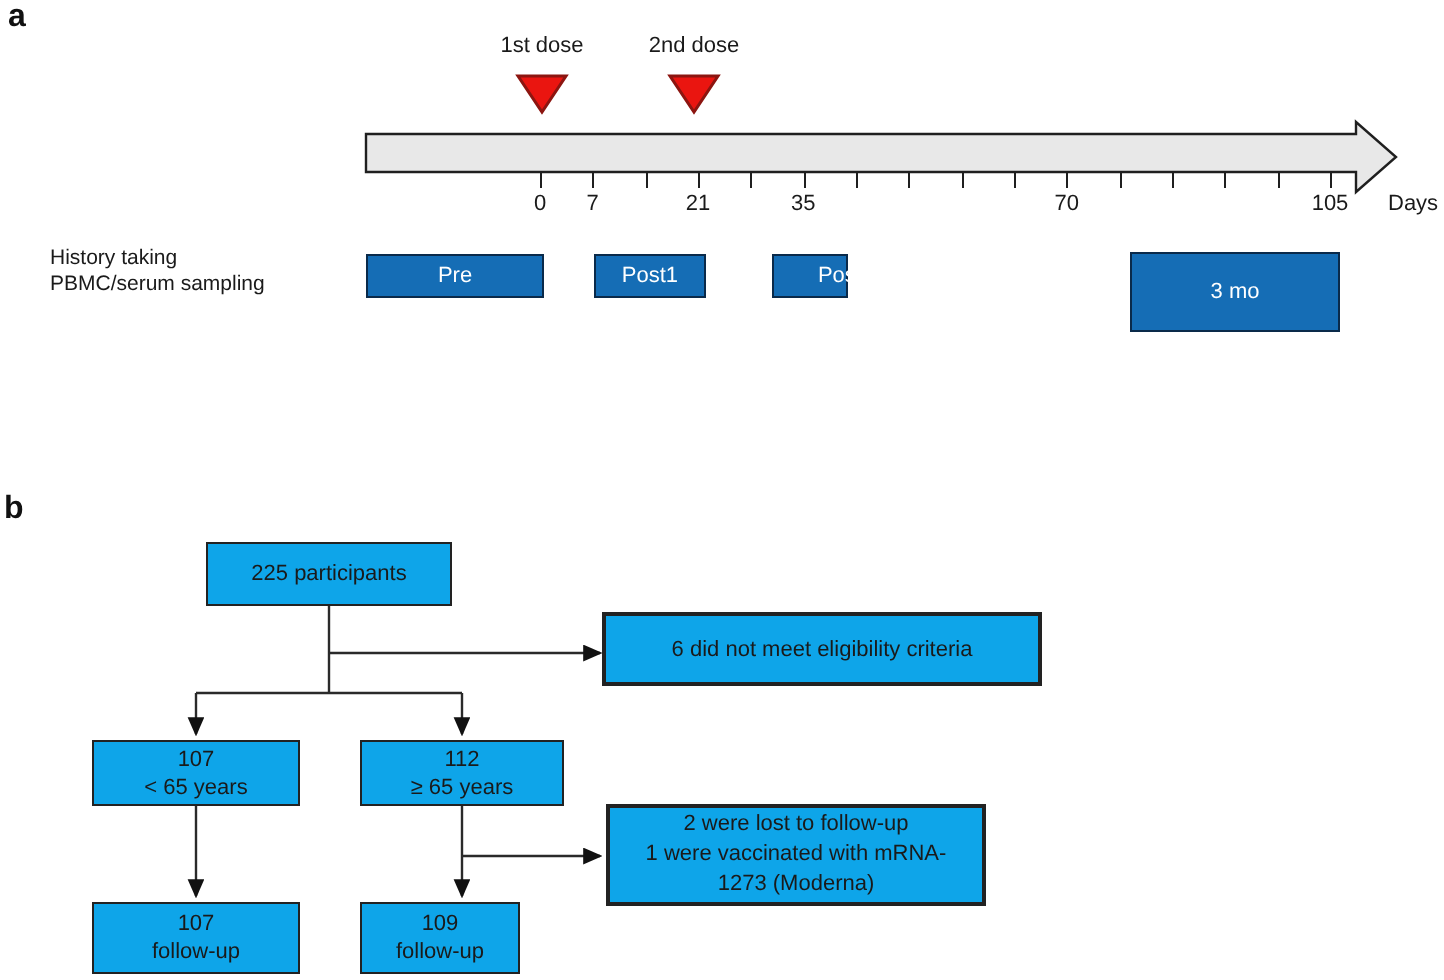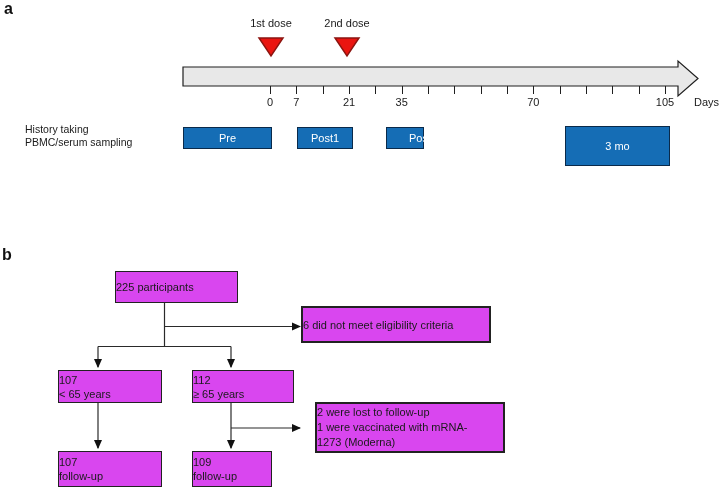--- a/index.html
+++ b/index.html
@@ -15,24 +15,24 @@
   .day-label{position:absolute;top:96px;font-size:11px;transform:translateX(-50%);}
   .days-unit{font-size:11px;}
   .row-labels{font-size:10.5px;line-height:13px;white-space:nowrap;}
   .bluebox{
     position:absolute;height:22px;box-sizing:border-box;
     border:1.5px solid #0a2a4a;display:flex;align-items:center;justify-content:center;
     color:#ffffff;font-size:11px;
   }
   
   .fbox{
-    position:absolute;box-sizing:border-box;background:#d946ef;
+    position:absolute;box-sizing:border-box;background:#0ea5e9;
     border:1.5px solid #222;display:flex;flex-direction:column;
-    align-items:flex-start;justify-content:center;text-align:center;
-    font-size:11px;line-height:14px;margin-left:12px;
+    align-items:center;justify-content:center;text-align:center;
+    font-size:11px;line-height:14px;
   }
   .fbox.thick{border-width:2px;}
   svg.overlay{position:absolute;left:0;top:0;pointer-events:none;}
 </style>
 </head>
 <body>
 
 <div class="abs panel-label" style="left:4px;top:0px;">a</div>
 
 <div class="abs dose-label" style="left:271px;top:17px;">1st dose</div>
@@ -112,21 +112,21 @@
     <line x1="98" y1="403" x2="98" y2="448" marker-end="url(#arrow)"></line>
     <line x1="231" y1="403" x2="231" y2="448" marker-end="url(#arrow)"></line>
     <line x1="231" y1="428" x2="300" y2="428" marker-end="url(#arrow)"></line>
   </g>
 </svg>
 
 <div class="fbox" style="left:103px;top:271px;width:123px;height:32px;">
   <span>225 participants</span>
 </div>
 
-<div class="fbox thick" style="left:289px;top:306px;width:190px;height:37px;">
+<div class="fbox thick" style="left:301px;top:306px;width:220px;height:37px;">
   <span>6 did not meet eligibility criteria</span>
 </div>
 
 <div class="fbox" style="left:46px;top:370px;width:104px;height:33px;">
   <span>107</span>
   <span>&lt; 65 years</span>
 </div>
 
 <div class="fbox" style="left:180px;top:370px;width:102px;height:33px;">
   <span>112</span>

